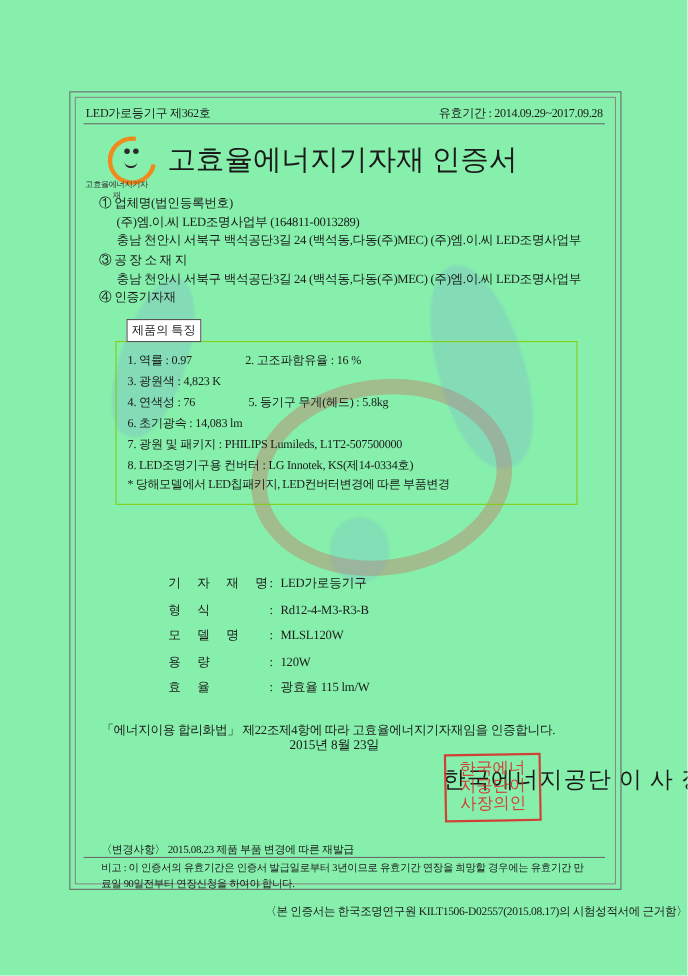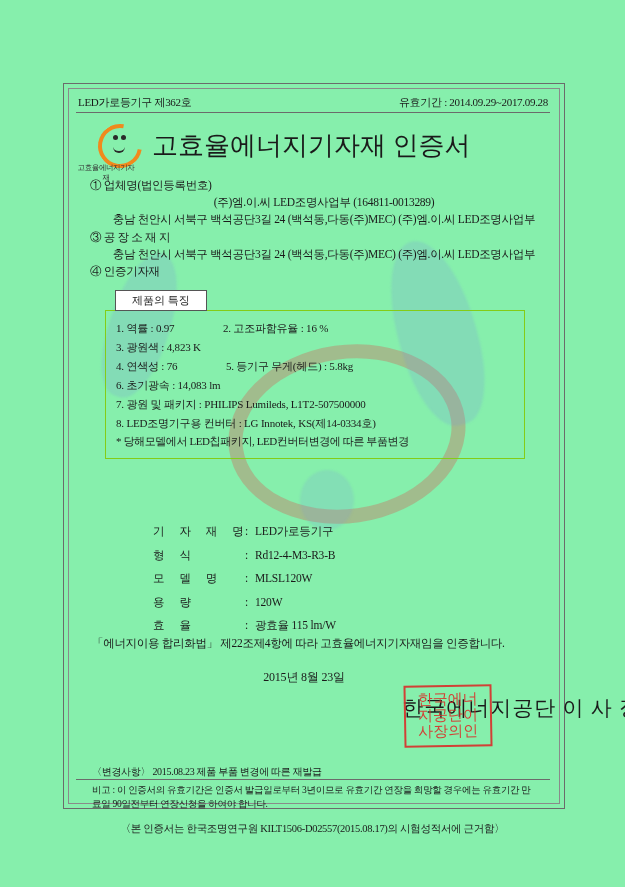--- a/index.html
+++ b/index.html
@@ -158,34 +158,33 @@
     position: absolute;
     left: 90px; top: 177px;
     width: 452px;
     font-size: 11.5px;
     line-height: 1.45;
   }
   .sec-head { letter-spacing: -0.3px; }
   .sec-body {
     padding-left: 16px;
     letter-spacing: -0.3px;
-    text-align: center;
   }
   .sec { margin-bottom: 1px; }
 
   
   .feat-wrap {
     position: absolute;
     left: 105px; top: 290px;
     width: 420px;
   }
   .feat-title {
     display: inline-block;
     border: 1px solid #555;
-    padding: 2px 16px;
+    padding: 2px 4px;
     font-size: 11px;
     background: #fff;
     position: relative;
     left: 10px;
     z-index: 2;
   }
   .feat-box {
     border: 1px solid #84cc16;
     margin-top: -1px;
     padding: 8px 10px 7px 10px;
@@ -211,21 +210,21 @@
     width: 92px;
     letter-spacing: 6px;
     white-space: nowrap;
   }
   .spec-colon { width: 10px; }
   .spec-value { letter-spacing: -0.2px; }
 
   
   .legal {
     position: absolute;
-    left: 92px; top: 635px;
+    left: 92px; top: 656px;
     width: 440px;
     font-size: 11.5px;
     line-height: 1.55;
     letter-spacing: -0.3px;
   }
 
   
   .issue-date {
     position: absolute;
     left: 0; top: 669px;
@@ -281,21 +280,21 @@
     font-size: 9.5px;
     line-height: 1.5;
     letter-spacing: -0.3px;
   }
 
   
   .footer {
     position: absolute;
     left: 0; top: 822px;
     width: 625px;
-    text-align: center;
+    text-align: right;
     font-size: 10.5px;
     letter-spacing: -0.3px;
   }
 </style>
 </head>
 <body>
 
 <div class="page">
 
   <div class="blob blob-red"></div>

